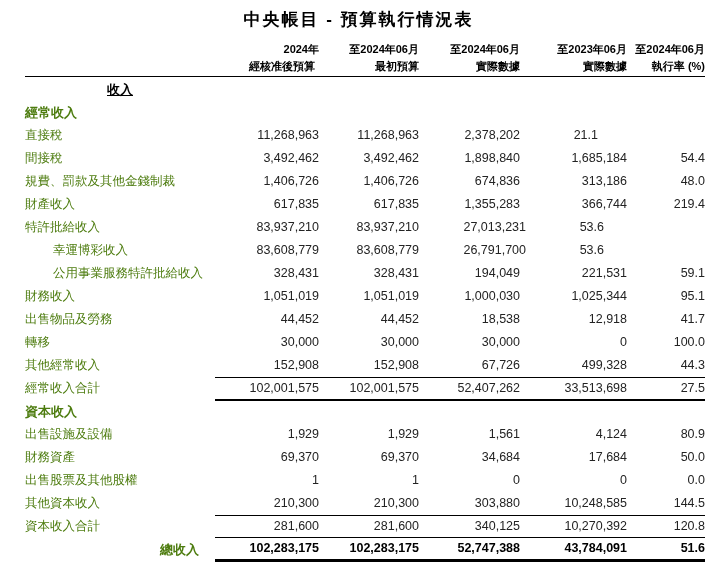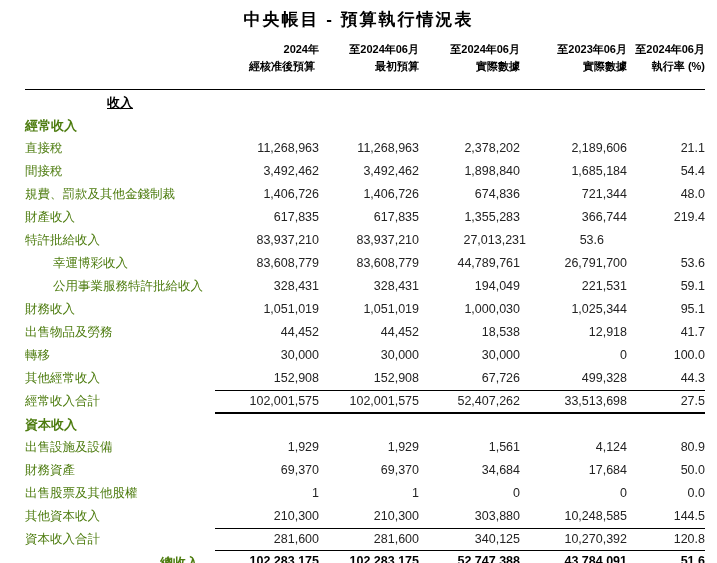--- a/index.html
+++ b/index.html
@@ -7,21 +7,21 @@
     width:717px;height:563px;background:#ffffff;overflow:hidden;
     font-family:"Liberation Sans","DejaVu Sans",sans-serif;
     color:#000;
   }
   .page{position:relative;width:717px;height:563px;}
   .title{
     margin-top:8px;text-align:center;font-size:17px;font-weight:bold;
     letter-spacing:2px;color:#000;
   }
   
-  .hdr-block{margin:10px 0 0 25px;width:680px;border-bottom:1px solid #000;padding-bottom:14px;}
+  .hdr-block{margin:10px 0 0 25px;width:680px;border-bottom:1px solid #000;padding-bottom:1px;}
   .hdr-row{display:flex;height:17px;line-height:17px;font-size:11px;font-weight:bold;}
   .hdr-spacer{width:190px;}
   .hc{text-align:right;white-space:nowrap;}
   .c1{width:104px;}
   .c2{width:100px;}
   .c3{width:101px;}
   .c4{width:107px;}
   .c5{width:78px;}
   
   .income-head{
@@ -74,21 +74,20 @@
   <div class="row section">
     <div class="lbl">經常收入</div>
   </div>
 
   <div class="row">
     <div class="lbl">直接稅</div>
     <div class="nums">
       <div class="num c1">11,268,963</div>
       <div class="num c2">11,268,963</div>
       <div class="num c3">2,378,202</div>
-      <div class="num c4">2,189,606</div>
       <div class="num c5">21.1</div>
     </div>
   </div>
 
   <div class="row">
     <div class="lbl">間接稅</div>
     <div class="nums">
       <div class="num c1">3,492,462</div>
       <div class="num c2">3,492,462</div>
       <div class="num c3">1,898,840</div>
@@ -96,21 +95,21 @@
       <div class="num c5">54.4</div>
     </div>
   </div>
 
   <div class="row">
     <div class="lbl">規費、罰款及其他金錢制裁</div>
     <div class="nums">
       <div class="num c1">1,406,726</div>
       <div class="num c2">1,406,726</div>
       <div class="num c3">674,836</div>
-      <div class="num c4">721,344</div>
+      <div class="num c4">313,186</div>
       <div class="num c5">48.0</div>
     </div>
   </div>
 
   <div class="row">
     <div class="lbl">財產收入</div>
     <div class="nums">
       <div class="num c1">617,835</div>
       <div class="num c2">617,835</div>
       <div class="num c3">1,355,283</div>
@@ -127,21 +126,20 @@
       <div class="num c4">27,013,231</div>
       <div class="num c5">53.6</div>
     </div>
   </div>
 
   <div class="row indent">
     <div class="lbl">幸運博彩收入</div>
     <div class="nums">
       <div class="num c1">83,608,779</div>
       <div class="num c2">83,608,779</div>
-      <div class="num c3">44,789,761</div>
       <div class="num c4">26,791,700</div>
       <div class="num c5">53.6</div>
     </div>
   </div>
 
   <div class="row indent">
     <div class="lbl">公用事業服務特許批給收入</div>
     <div class="nums">
       <div class="num c1">328,431</div>
       <div class="num c2">328,431</div>

